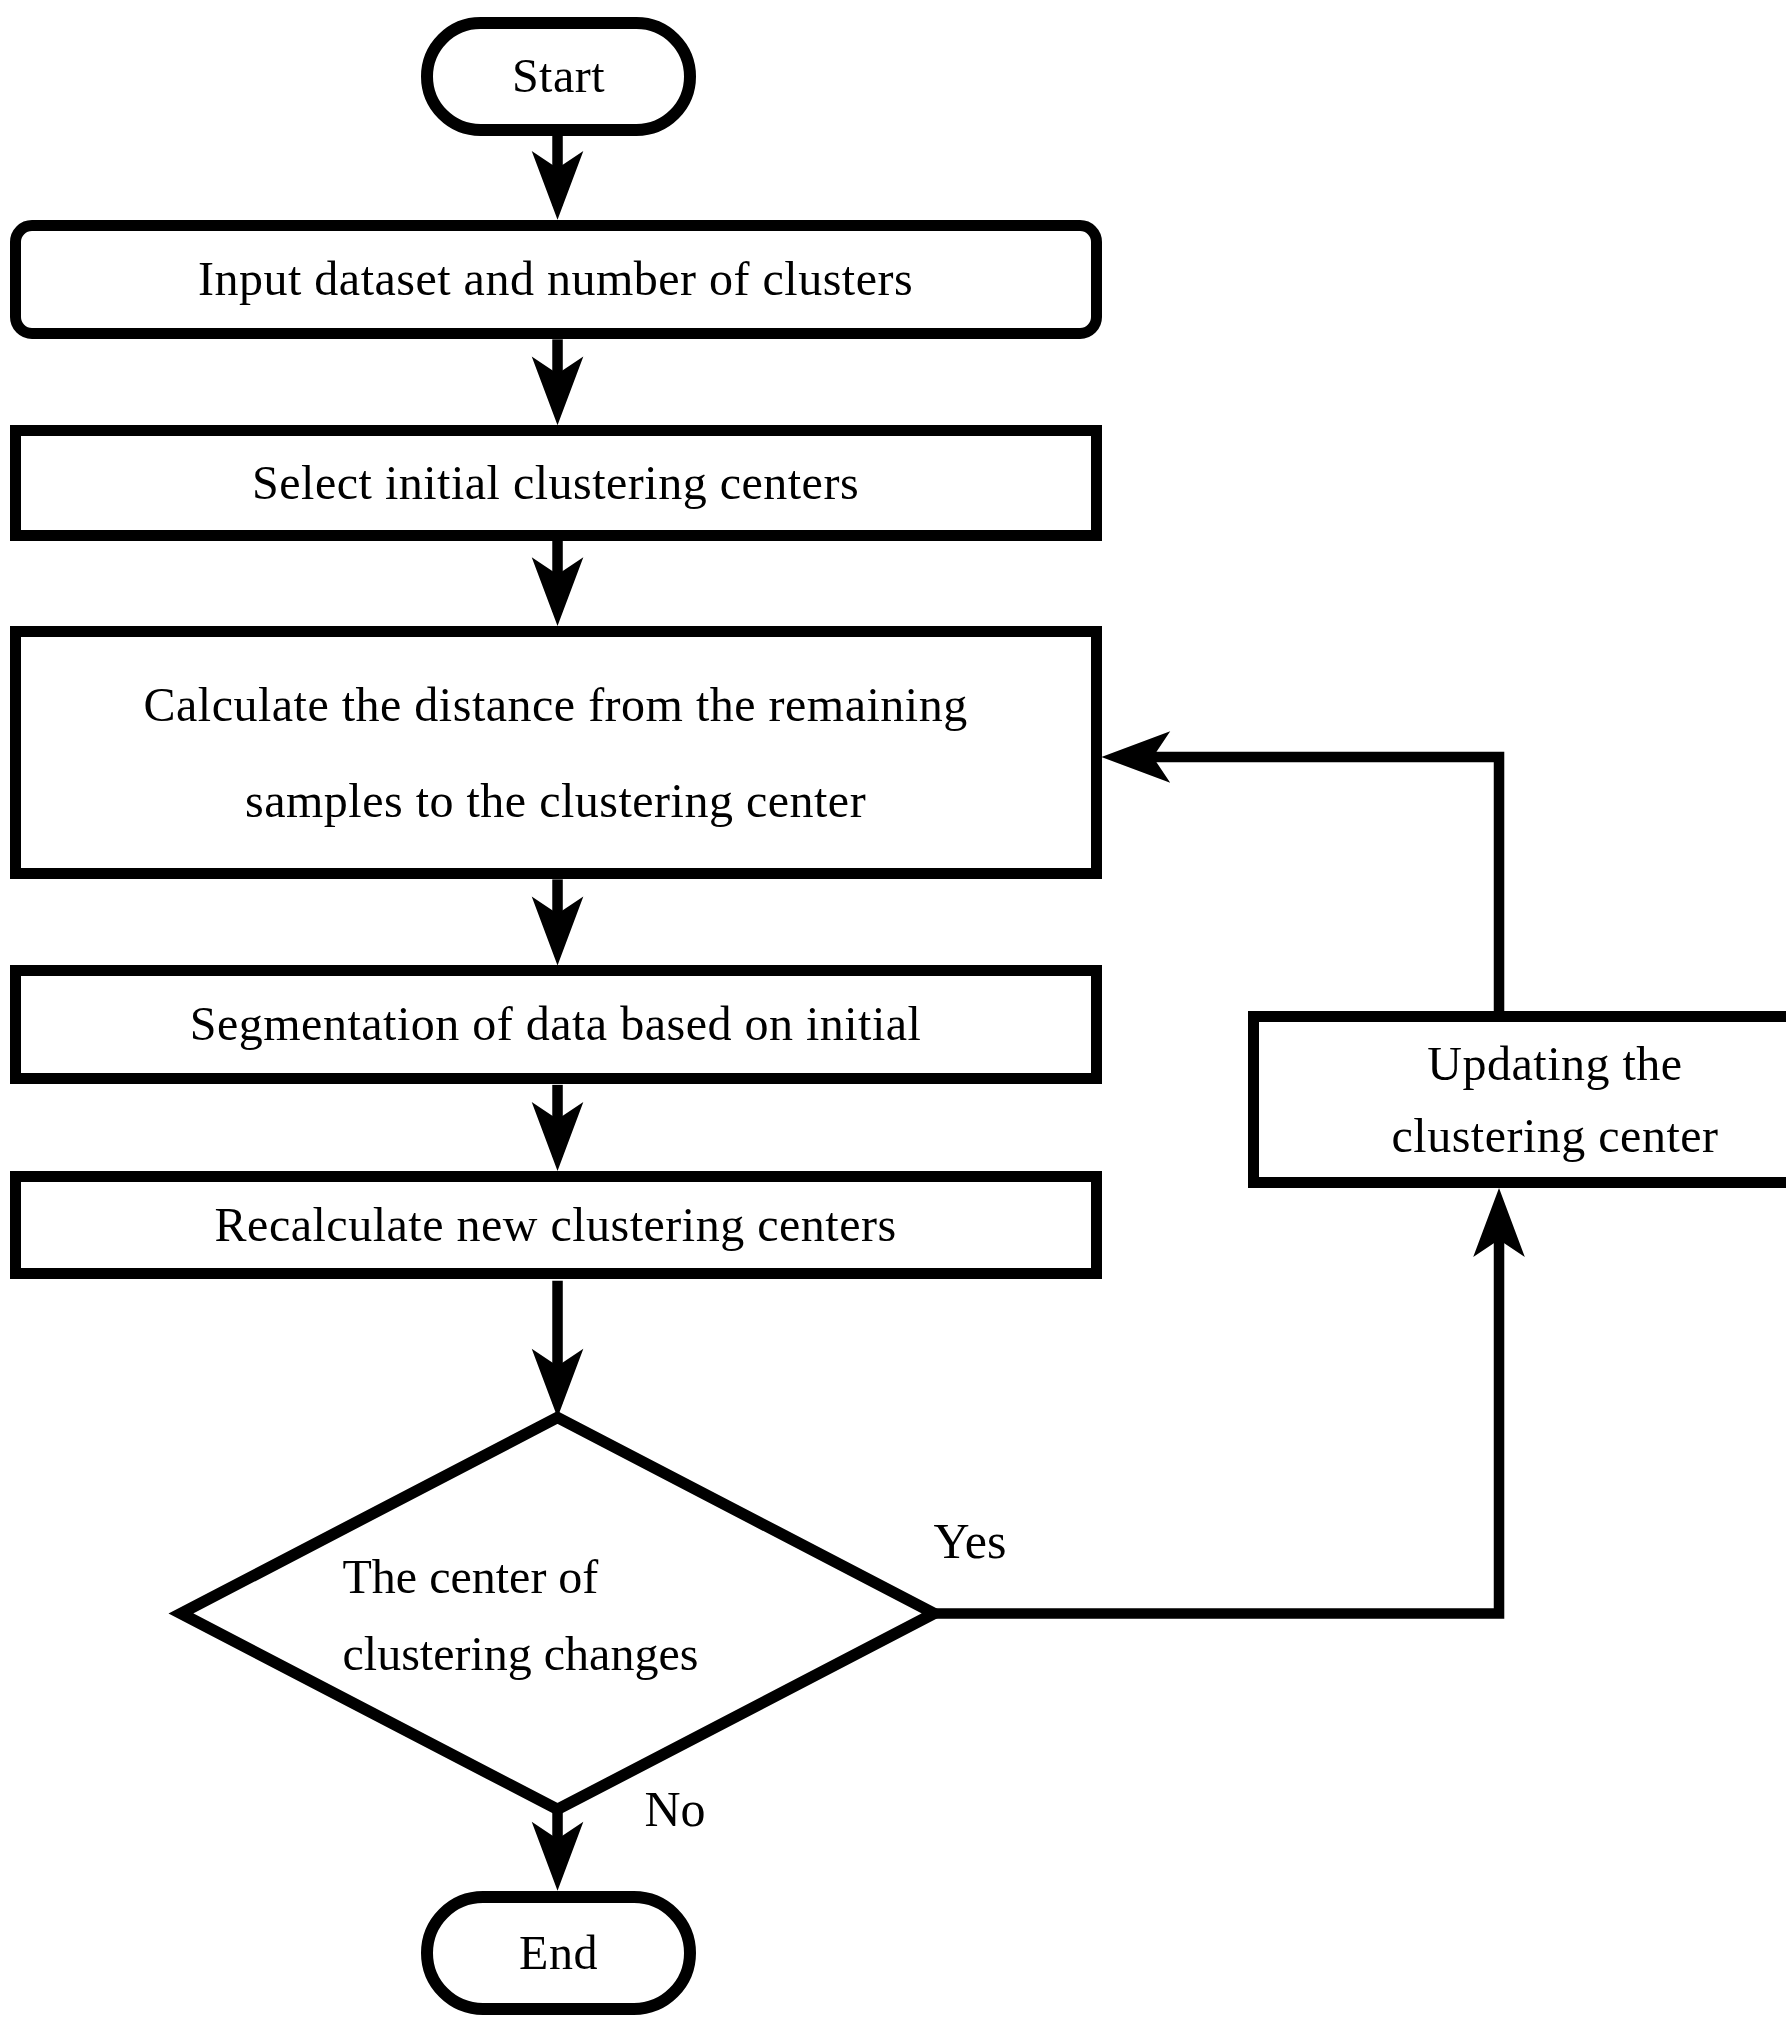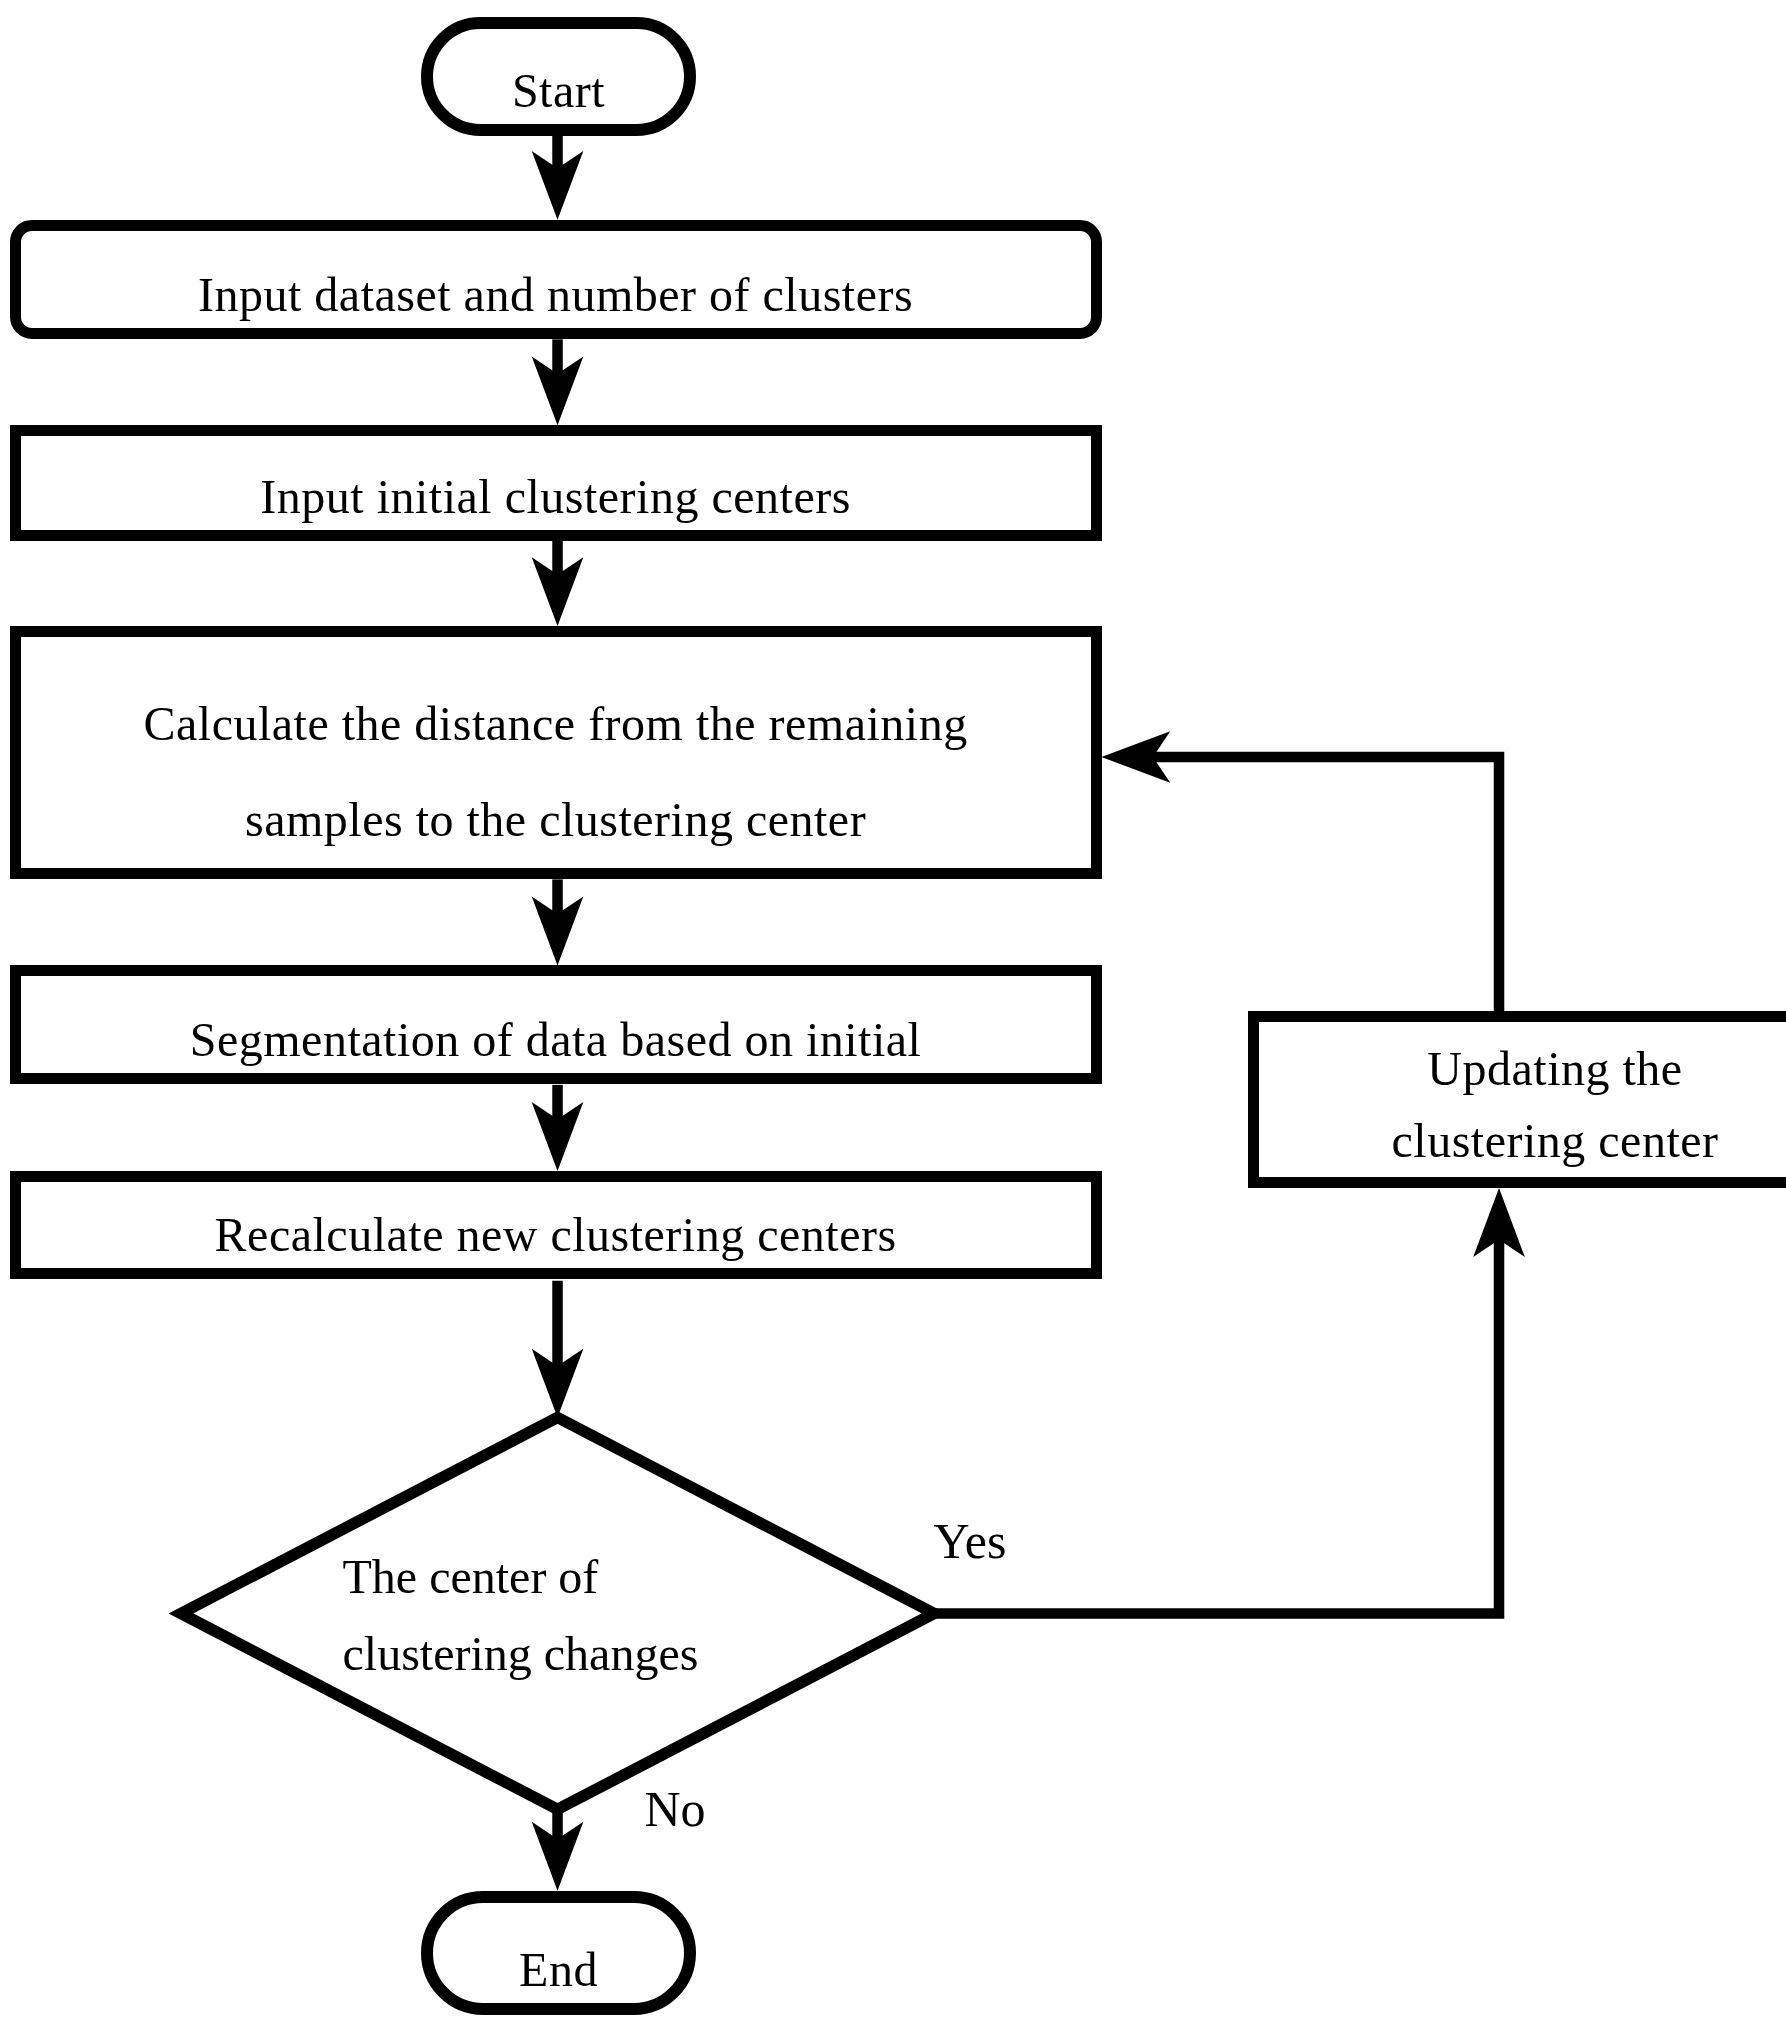--- a/index.html
+++ b/index.html
@@ -8,21 +8,21 @@
     width:1787px;height:2034px;
     background:#ffffff;
     font-family:"Liberation Serif","DejaVu Serif",serif;
     color:#000000;
     overflow:hidden;
   }
   #connector-layer{position:absolute;left:0;top:0;width:1787px;height:2034px;}
   .node{
     position:absolute;
     box-sizing:border-box;
-    display:flex;align-items:flex-end;justify-content:center;
+    display:flex;align-items:center;justify-content:center;
     text-align:center;
     background:#ffffff;
     font-size:48px;line-height:1.35;
     letter-spacing:0.5px;
   }
   .process{
     border:11.5px solid #000000;
     left:9.6px;width:1092px;
   }
   .terminator{
@@ -87,21 +87,21 @@
 
   <div class="node terminator" style="top:17px;height:119px;">
     <span>Start</span>
   </div>
 
   <div class="node process" style="top:220px;height:119px;border-radius:22px;">
     <span>Input dataset and number of clusters</span>
   </div>
 
   <div class="node process" style="top:425px;height:116px;">
-    <span>Input initial clustering centers</span>
+    <span>Select initial clustering centers</span>
   </div>
 
   <div class="node process" style="top:626px;height:253px;line-height:2;">
     <span class="wrap-920">Calculate the distance from the remaining samples to the clustering center</span>
   </div>
 
   <div class="node process" style="top:965px;height:119px;">
     <span>Segmentation of data based on initial</span>
   </div>
 

